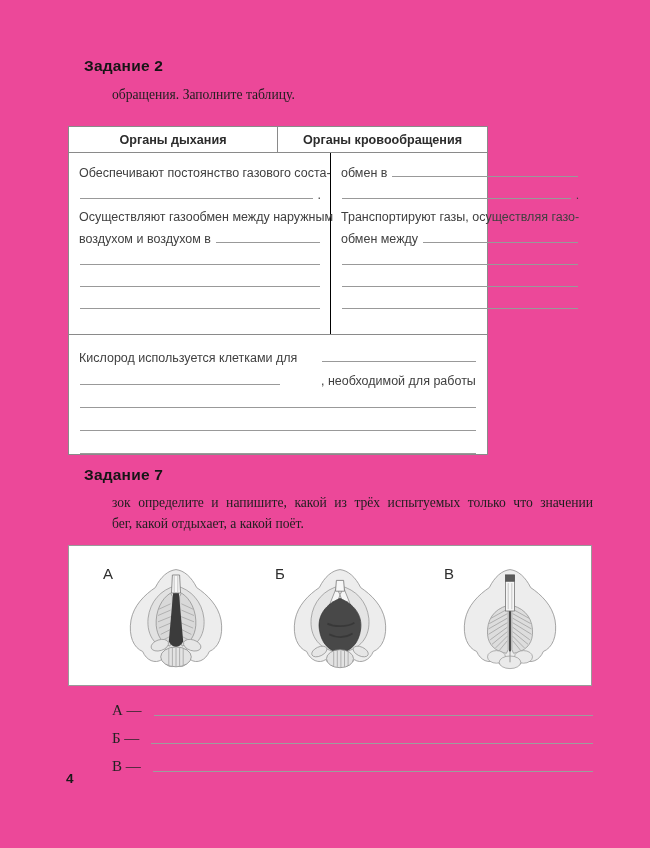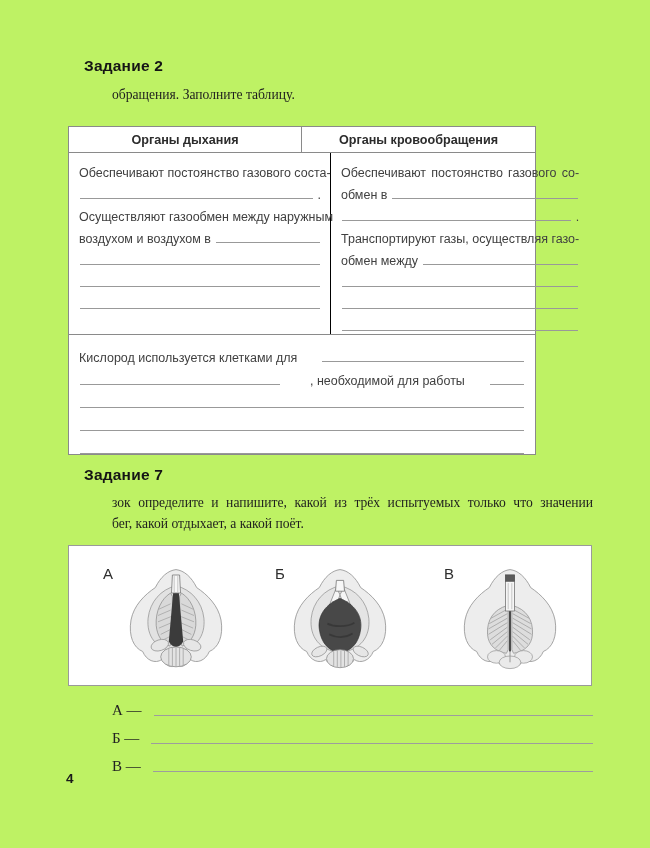--- a/index.html
+++ b/index.html
@@ -1,17 +1,17 @@
 <!DOCTYPE html>
 <html><head>
 <meta charset="utf-8">
 <style>
   html,body{margin:0;padding:0;background:#fff;}
   #page{
-    position:relative;width:650px;height:848px;background:#bef264;
+    position:relative;width:650px;height:848px;background:#ec4899;
     font-family:"Liberation Sans",sans-serif;overflow:hidden;
   }
   .abs{position:absolute;}
   
   .task-heading{
     font-family:"Liberation Sans",sans-serif;font-weight:bold;
     font-size:15.5px;color:#151515;letter-spacing:.2px;
   }
   
   .para{font-family:"Liberation Serif","DejaVu Serif",serif;color:#1e1e1e;}
@@ -63,21 +63,21 @@
 <body>
 
 <div id="page">
 
   <div class="abs task-heading" style="left:84px;top:57px;">Задание 2</div>
 
   <div class="abs para" style="left:112px;top:84px;width:481px;">
     <div class="pline last">обращения. Заполните таблицу.</div>
   </div>
 
-  <div id="task2-table" class="abs" style="left:68px;top:126px;width:468px;height:329px;">
+  <div id="task2-table" class="abs" style="left:68px;top:126px;width:420px;height:329px;">
     <div class="tbl-header">
       <div class="hcell first">Органы дыхания</div>
       <div class="hcell">Органы кровообращения</div>
     </div>
     <div class="tbl-body">
 
       <div class="tcol first">
         <div class="cline">
             <span class="jfull">Обеспечивают постоянство газового соста-</span>
           </div>
@@ -98,23 +98,20 @@
         <div class="cline">
             <span class="wline bare"></span>
           </div>
         <div class="cline">
             <span class="wline bare"></span>
           </div>
       </div>
 
       <div class="tcol">
         <div class="cline">
-            <span class="jfull">Обеспечивают постоянство газового со-</span>
-          </div>
-        <div class="cline">
             <span class="t">обмен в</span>
             <span class="wline"></span>
           </div>
         <div class="cline">
             <span class="wline bare"></span>
             <span class="period t">.</span>
           </div>
         <div class="cline">
             <span class="jfull">Транспортируют газы, осуществляя газо-</span>
           </div>
@@ -134,21 +131,21 @@
       </div>
     </div>
 
     <div class="tbl-merged">
       <div class="cline">
           <span class="t">Кислород используется клетками для</span>
           <span class="wline"></span>
         </div>
       <div class="cline">
           <span class="wline noflex" style="width:200px;"></span>
-          <span class="t" style="margin-left:9px;">, необходимой для работы</span>
+          <span class="t" style="margin-left:20px;">, необходимой для работы</span>
           <span class="wline"></span>
         </div>
       <div class="cline">
           <span class="wline bare"></span>
         </div>
       <div class="cline">
           <span class="wline bare"></span>
         </div>
       <div class="cline">
           <span class="wline bare"></span>

